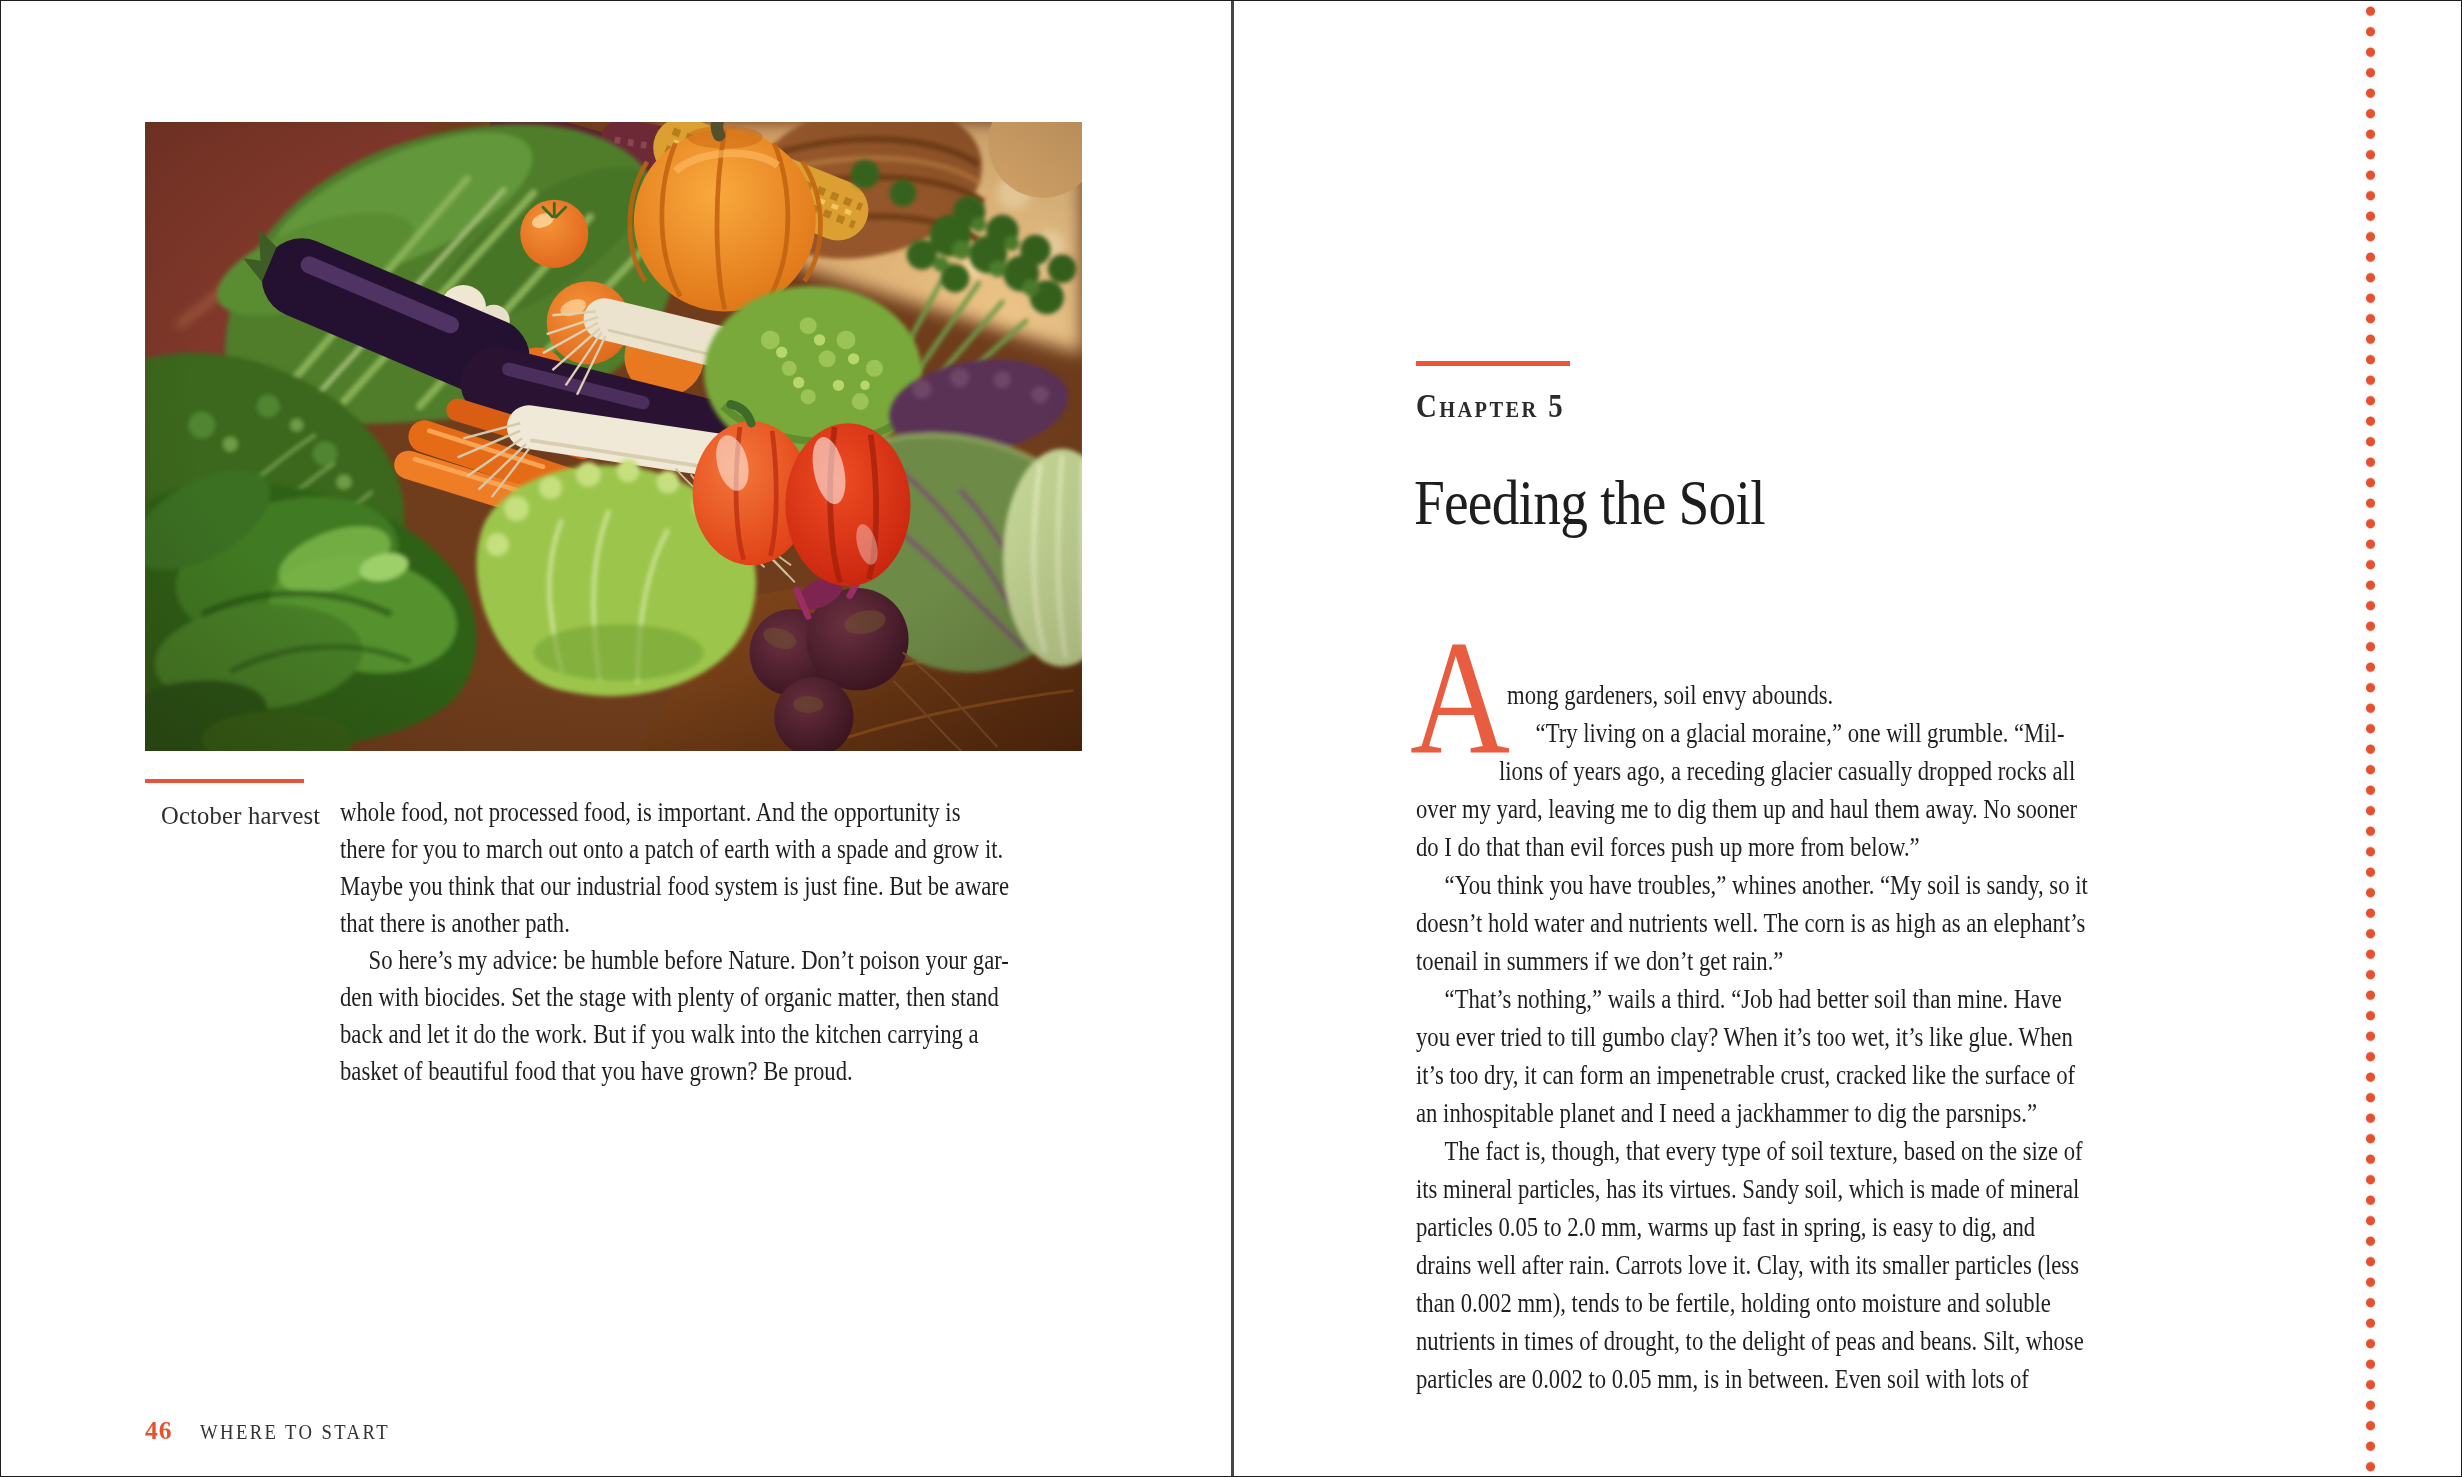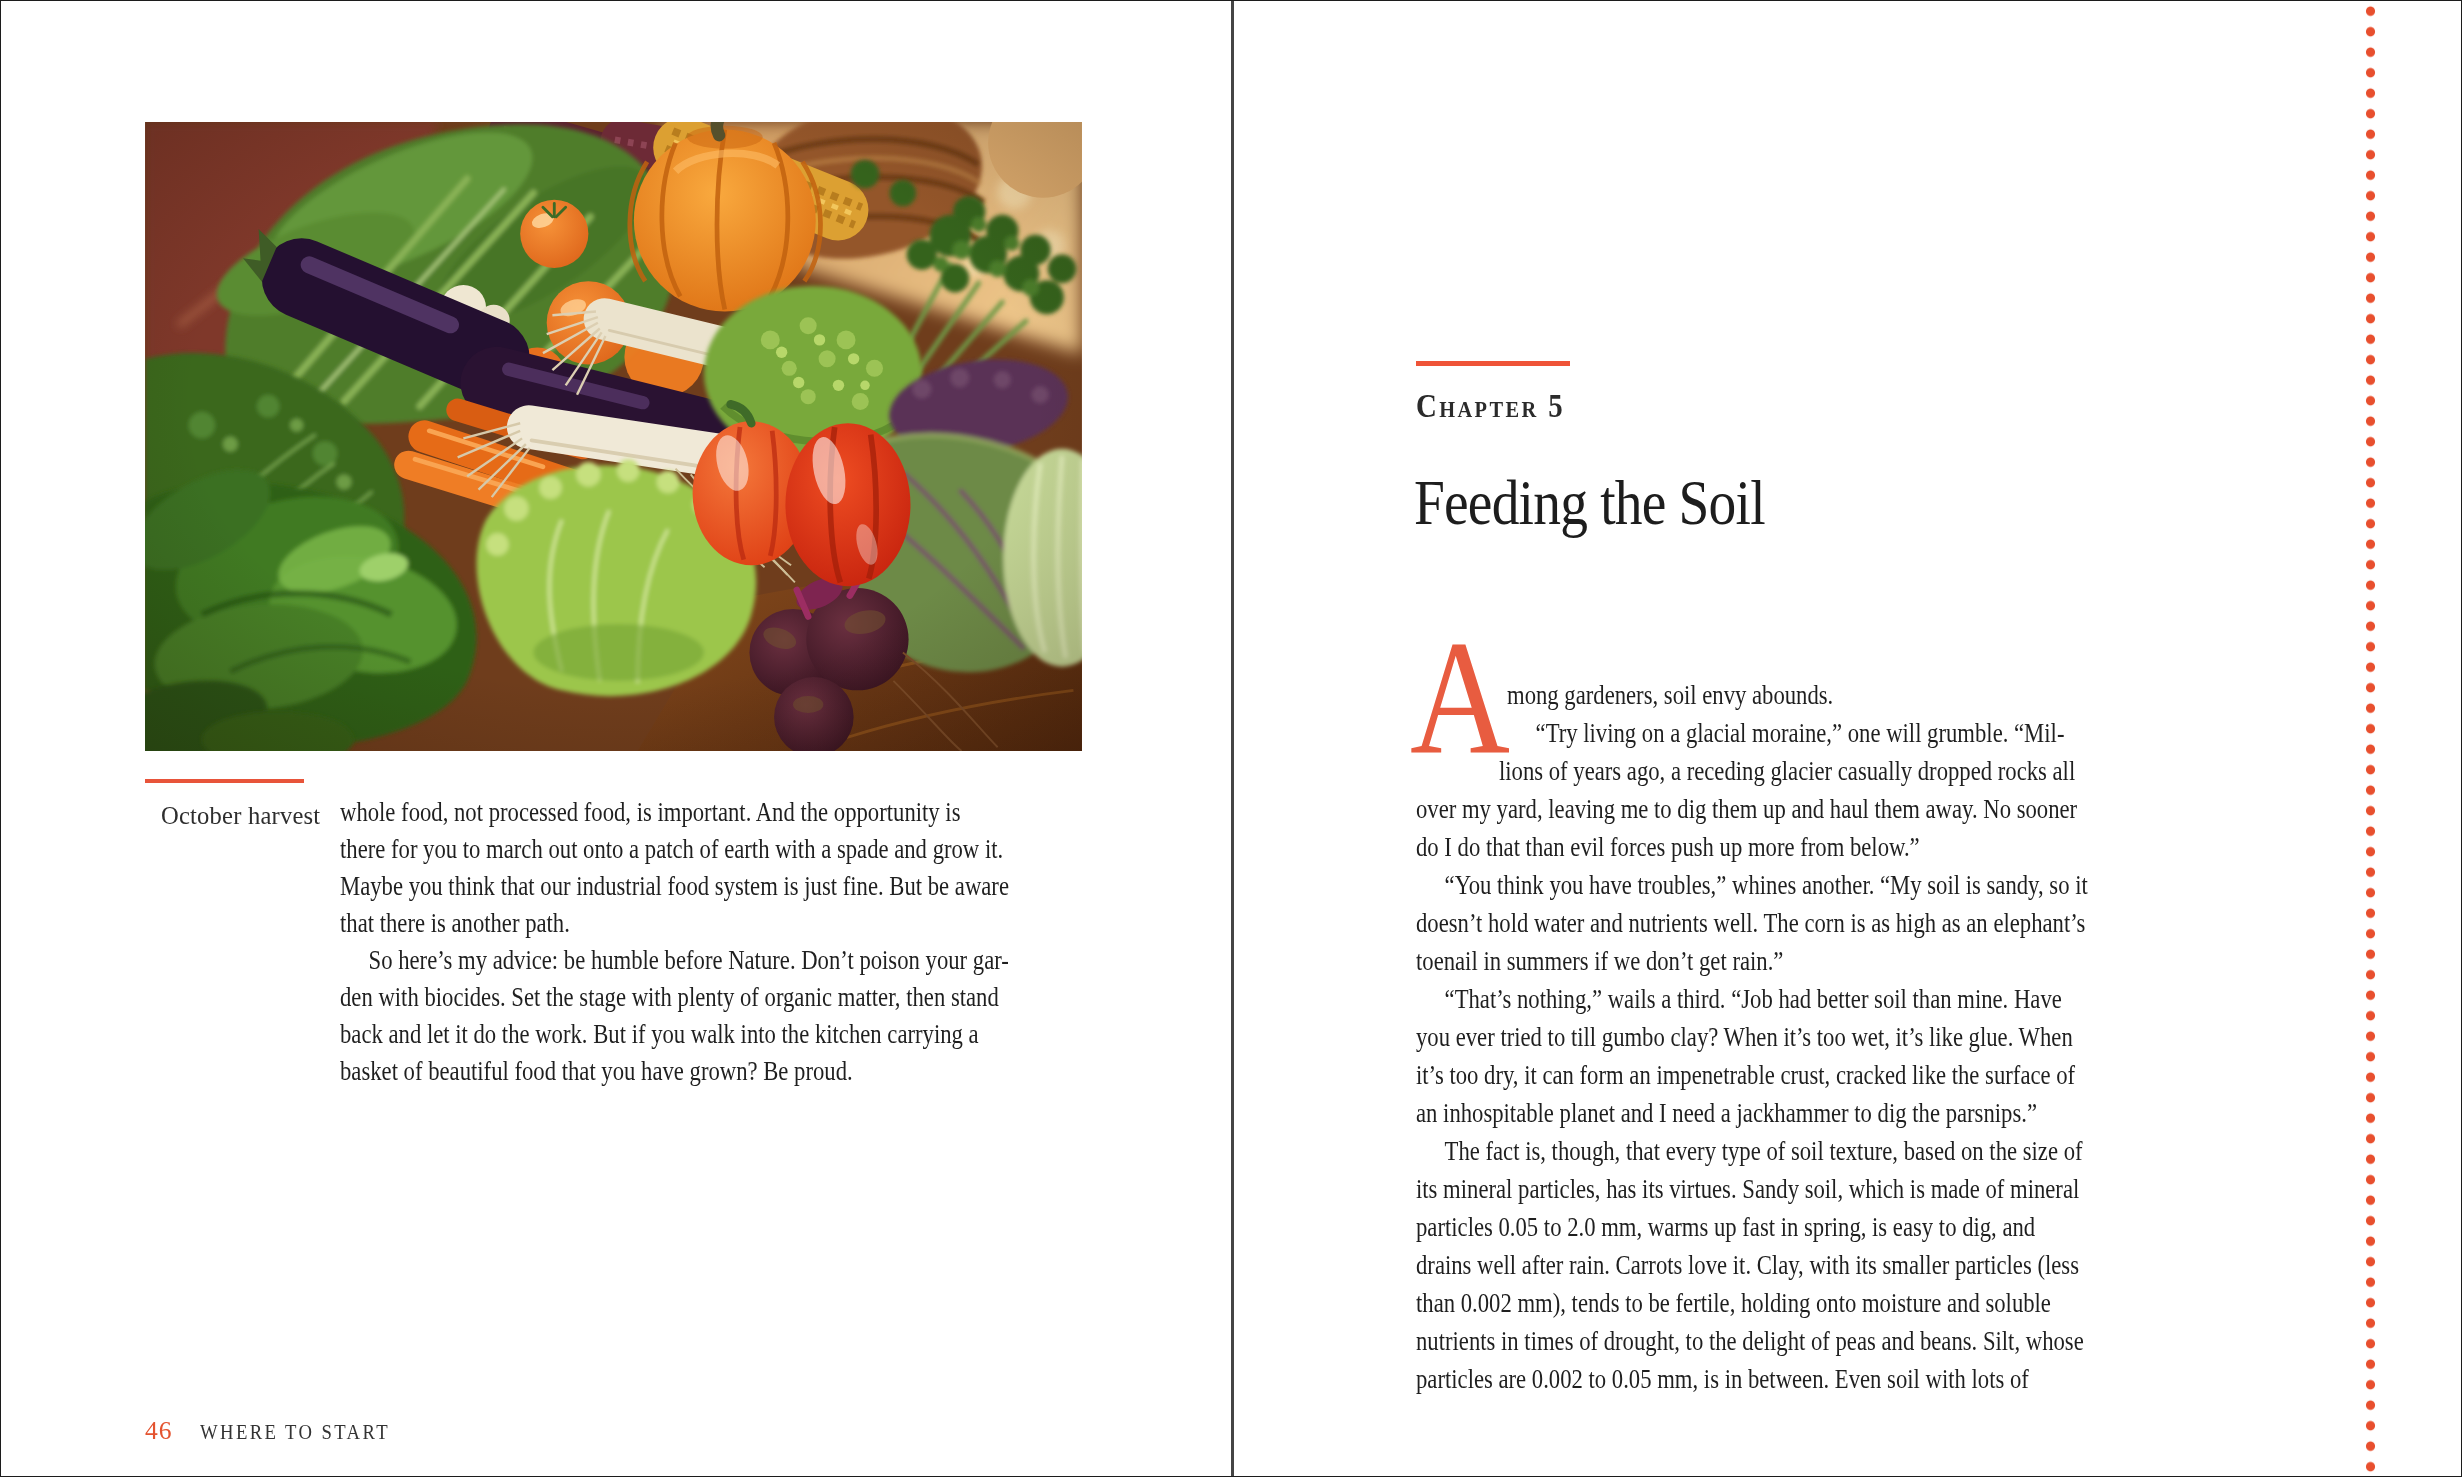--- a/index.html
+++ b/index.html
@@ -11,21 +11,21 @@
 
   
   .photo-wrap{position:absolute;left:144px;top:121px;width:937px;height:629px;margin:0;}
   .caption-rule{position:absolute;left:144px;top:778px;width:159px;height:3.8px;background:#E8543A;}
   .photo-caption{position:absolute;left:160px;top:801px;width:189px;font-size:24.6px;
                  color:#2e2e2e;letter-spacing:0.2px;}
   .body-left{position:absolute;left:339px;top:796px;width:758px;}
   .body-left .line{height:37px;font-size:27px;white-space:nowrap;
                    transform:scaleX(0.84);transform-origin:left top;}
   .footer{position:absolute;left:144px;top:1415px;display:flex;align-items:baseline;}
-  .folio{color:#E4532F;font-size:25.6px;font-weight:400;letter-spacing:0.9px;}
+  .folio{color:#E4532F;font-size:25.6px;font-weight:700;letter-spacing:0.9px;}
   .running-head{margin-left:28px;font-size:22px;letter-spacing:2.8px;color:#333;
                 transform:scaleX(0.85);transform-origin:left top;}
 
   
   .gutter-line{position:absolute;left:1230px;top:0;width:2.8px;height:100%;background:#454545;}
   .deckle-dots{position:absolute;left:2364px;top:0;width:11.4px;height:100%;
     background-image:radial-gradient(circle at 5.7px 10.2px,#E84F2E 4.2px,rgba(232,79,46,0) 5.2px);
     background-size:11.4px 20.5px;background-repeat:repeat-y;}
 
   

